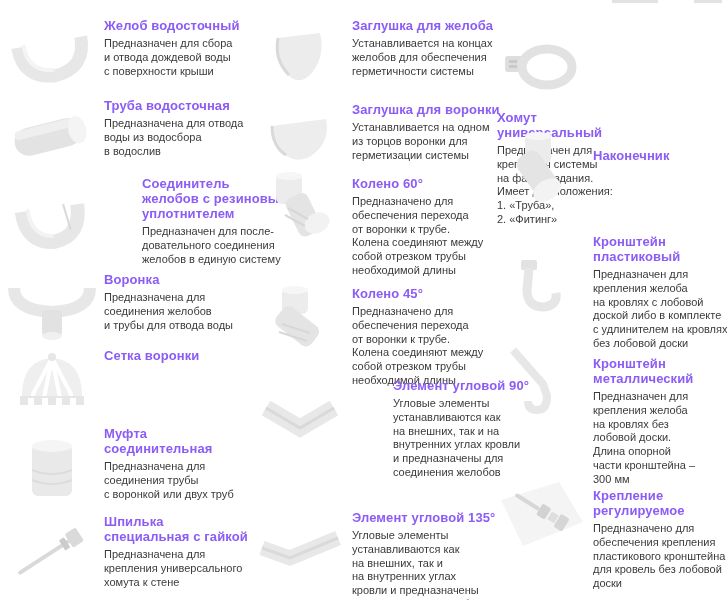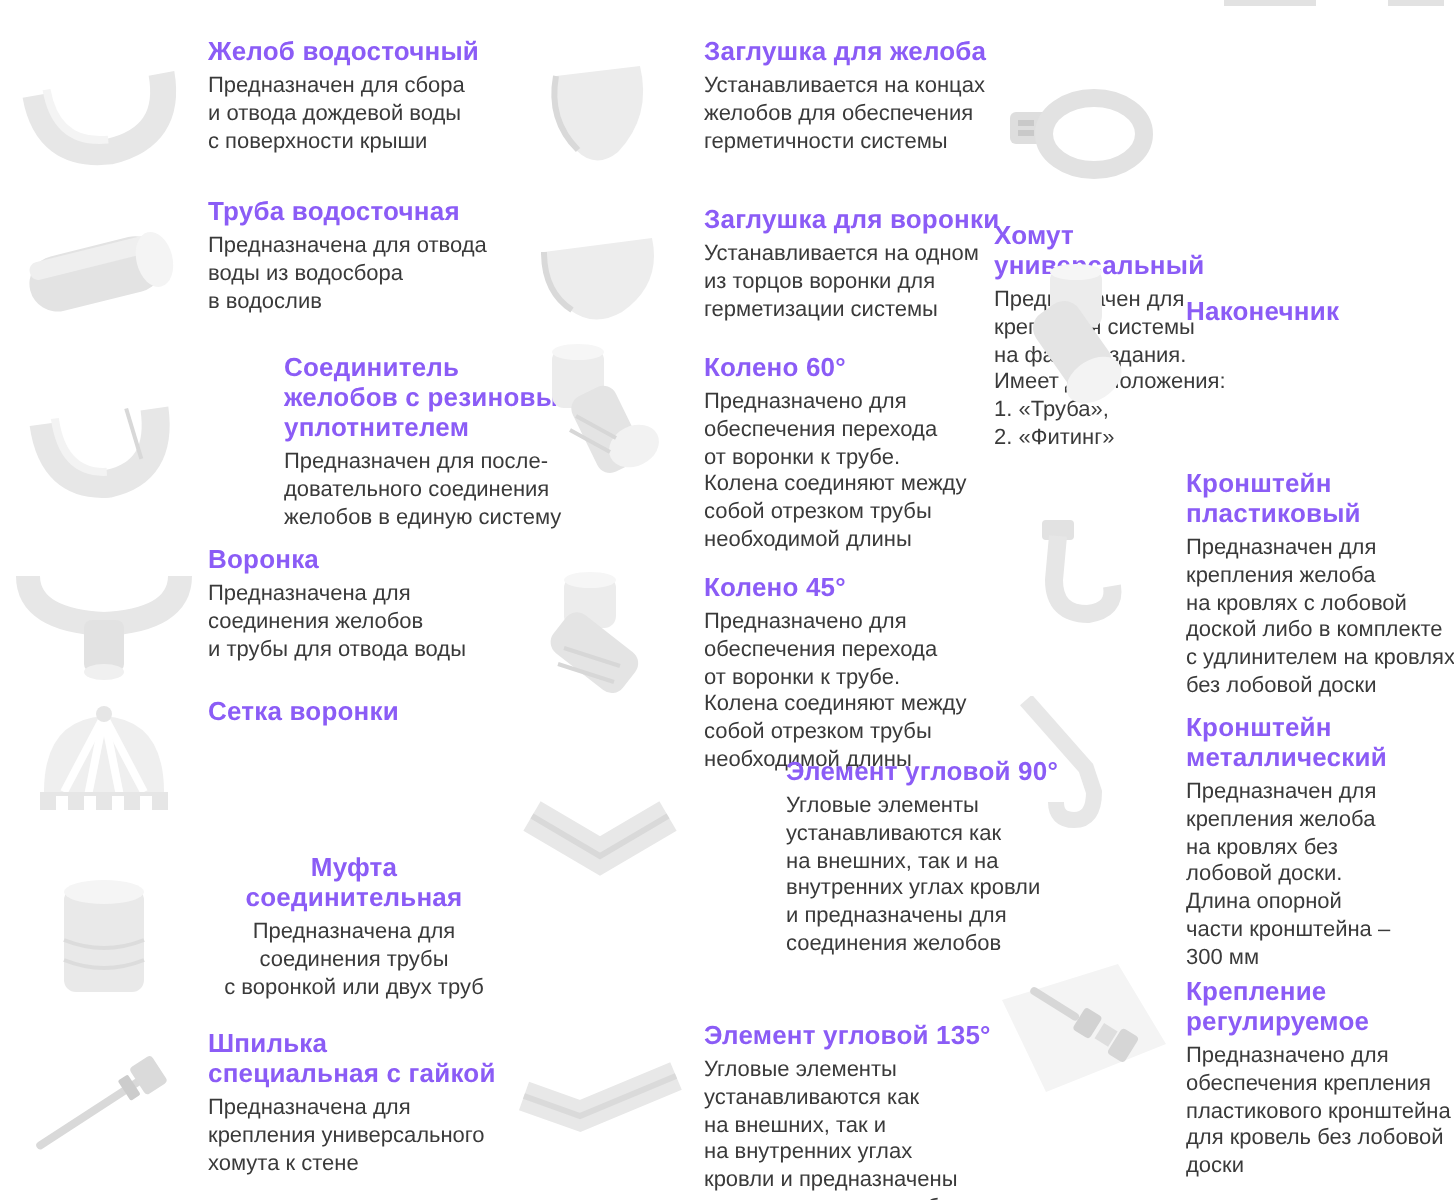--- a/index.html
+++ b/index.html
@@ -117,21 +117,21 @@
               <rect x="34" y="52" width="6" height="8"></rect>
               <rect x="48" y="52" width="6" height="8"></rect>
               <rect x="62" y="52" width="6" height="8"></rect>
             </g>
           </svg>
         </figure>
     <div class="txt">
       <h3 class="title">Сетка воронки</h3>
     </div>
   </div>
-      <div class="item" style="top: 424px; text-align: center;">
+      <div class="item" style="top: 424px;">
     <figure class="thumb" style="transform: translateY(10px);">
           <svg viewBox="0 0 88 72" width="88" height="72">
             <rect x="24" y="10" width="40" height="52" rx="6" fill="#e9e9e9"></rect>
             <ellipse cx="44" cy="12" rx="20" ry="6" fill="#f5f5f5"></ellipse>
             <path d="M24 36 q20 8 40 0 M24 46 q20 8 40 0" stroke="#dcdcdc" fill="none" stroke-width="2"></path>
           </svg>
         </figure>
     <div class="txt">
       <h3 class="title">Муфта
 соединительная</h3>

